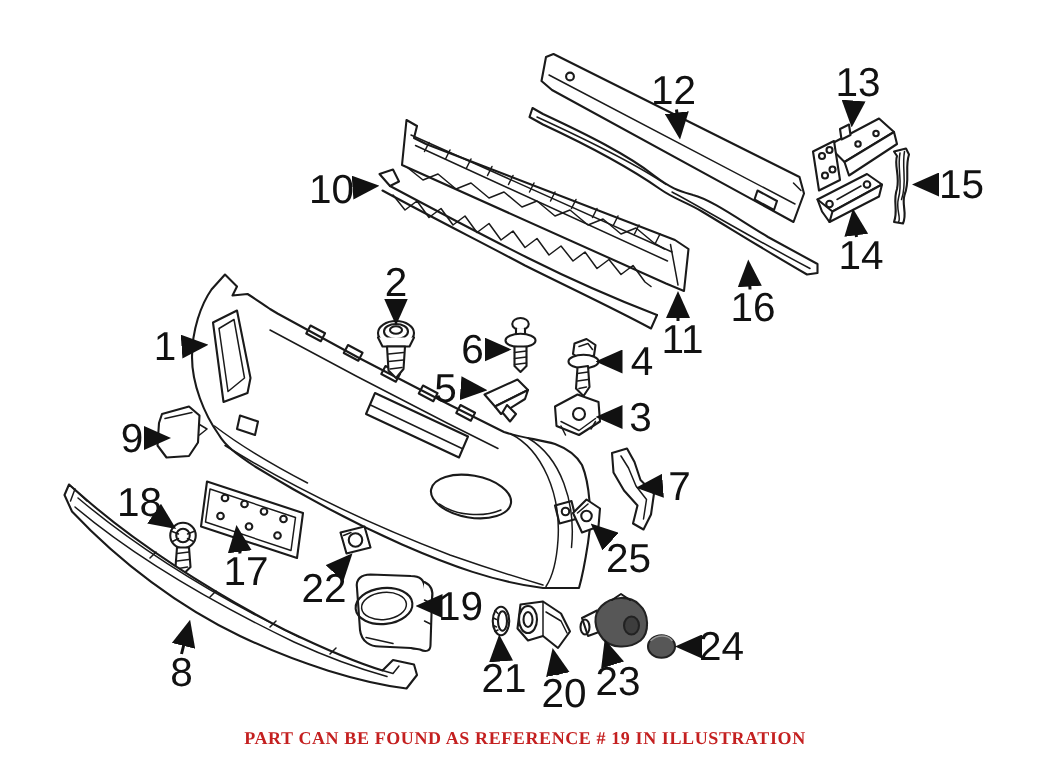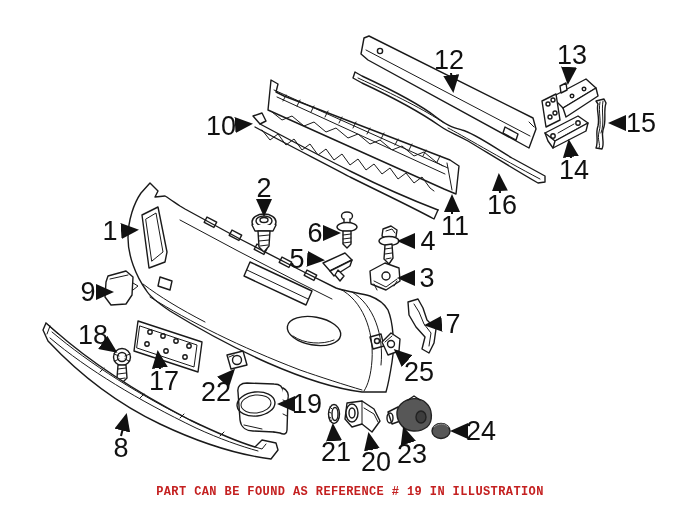--- a/index.html
+++ b/index.html
@@ -10,21 +10,21 @@
   #diagram-svg{position:absolute;left:0;top:0;}
   .part{fill:#ffffff;stroke:#1a1a1a;stroke-width:1.4;stroke-linejoin:round;stroke-linecap:round;}
   .part .thin{stroke-width:1;fill:none;}
   .part .nofill{fill:none;}
   .dark{fill:#575757;stroke:#222222;}
   .darker{fill:#3d3d3d;stroke:#222222;}
   .lbl{font-family:"Liberation Sans",sans-serif;font-size:27px;fill:#111111;}
   .arrow-line{stroke:#111111;stroke-width:2;fill:none;}
   #caption{
     position:absolute;left:0;top:485px;width:700px;text-align:center;
-    font-family:Liberation Mono, monospace;font-weight:bold;font-size:12px;
+    font-family:Liberation Serif, serif;font-weight:bold;font-size:12px;
     letter-spacing:0.4px;
   }
 </style>
 </head>
 <body>
 
 <div id="stage">
   <svg id="diagram-svg" width="700" height="507" viewBox="0 0 700 507" xmlns="http://www.w3.org/2000/svg">
 
     <defs>

